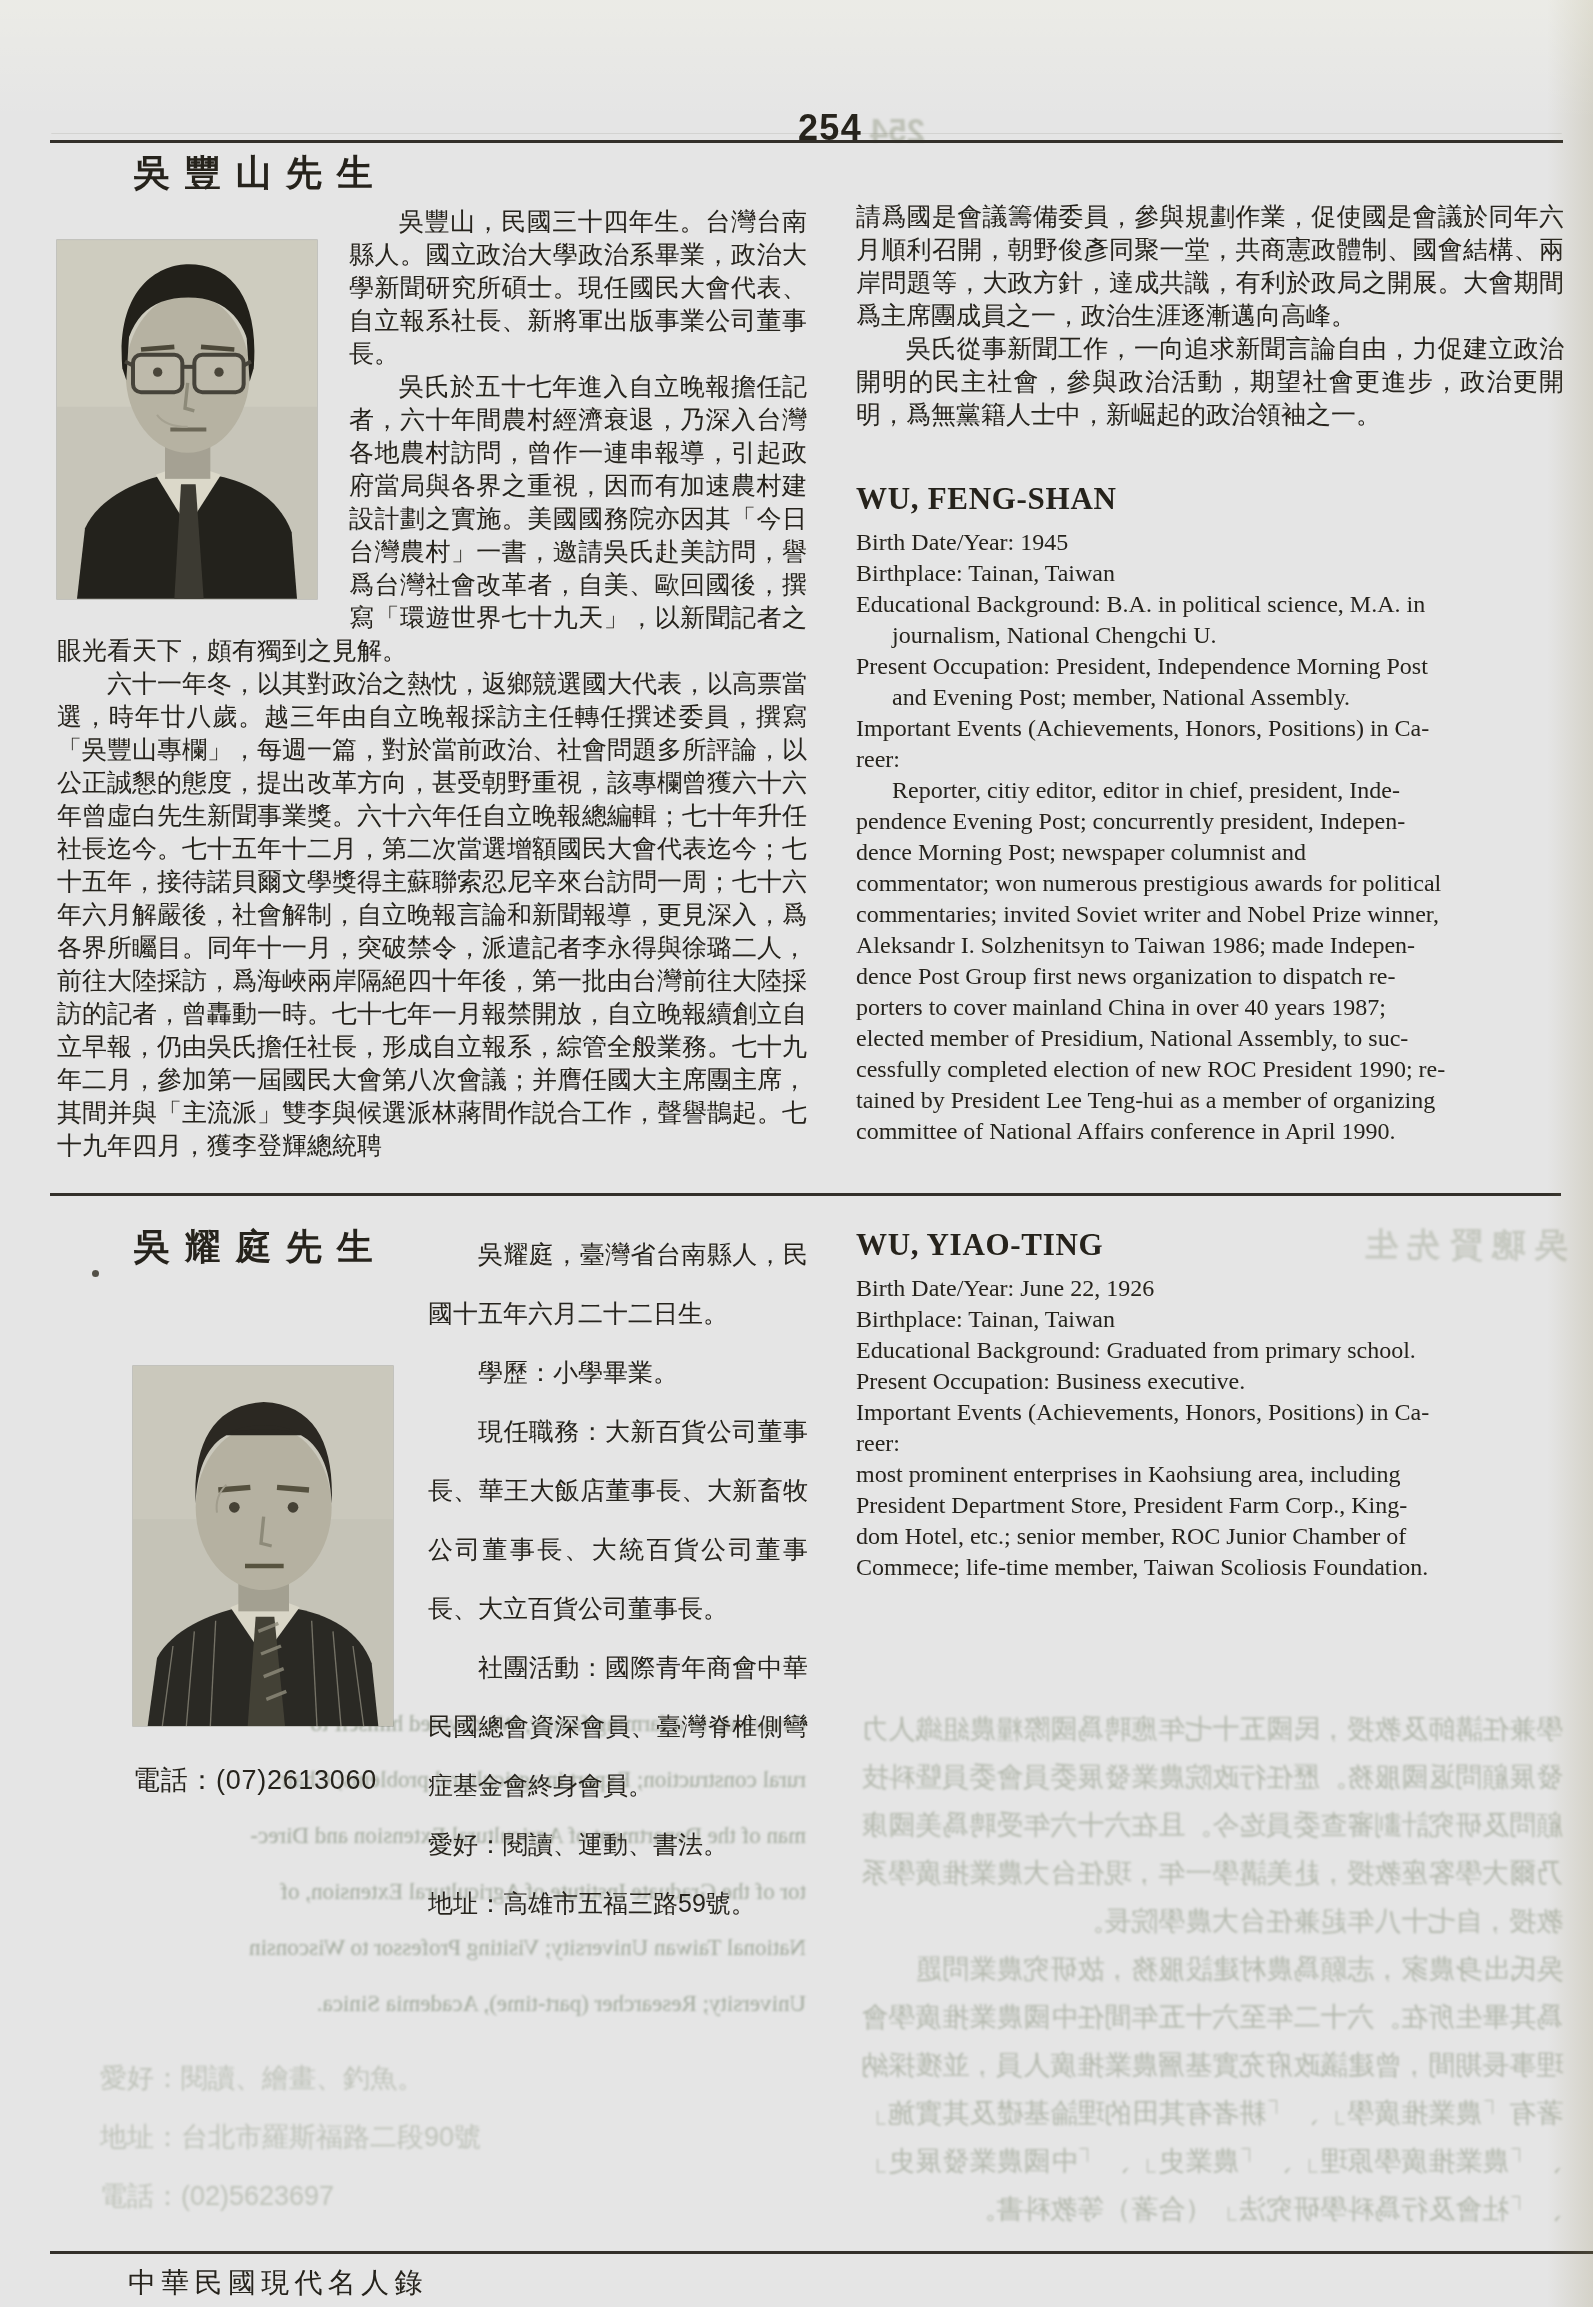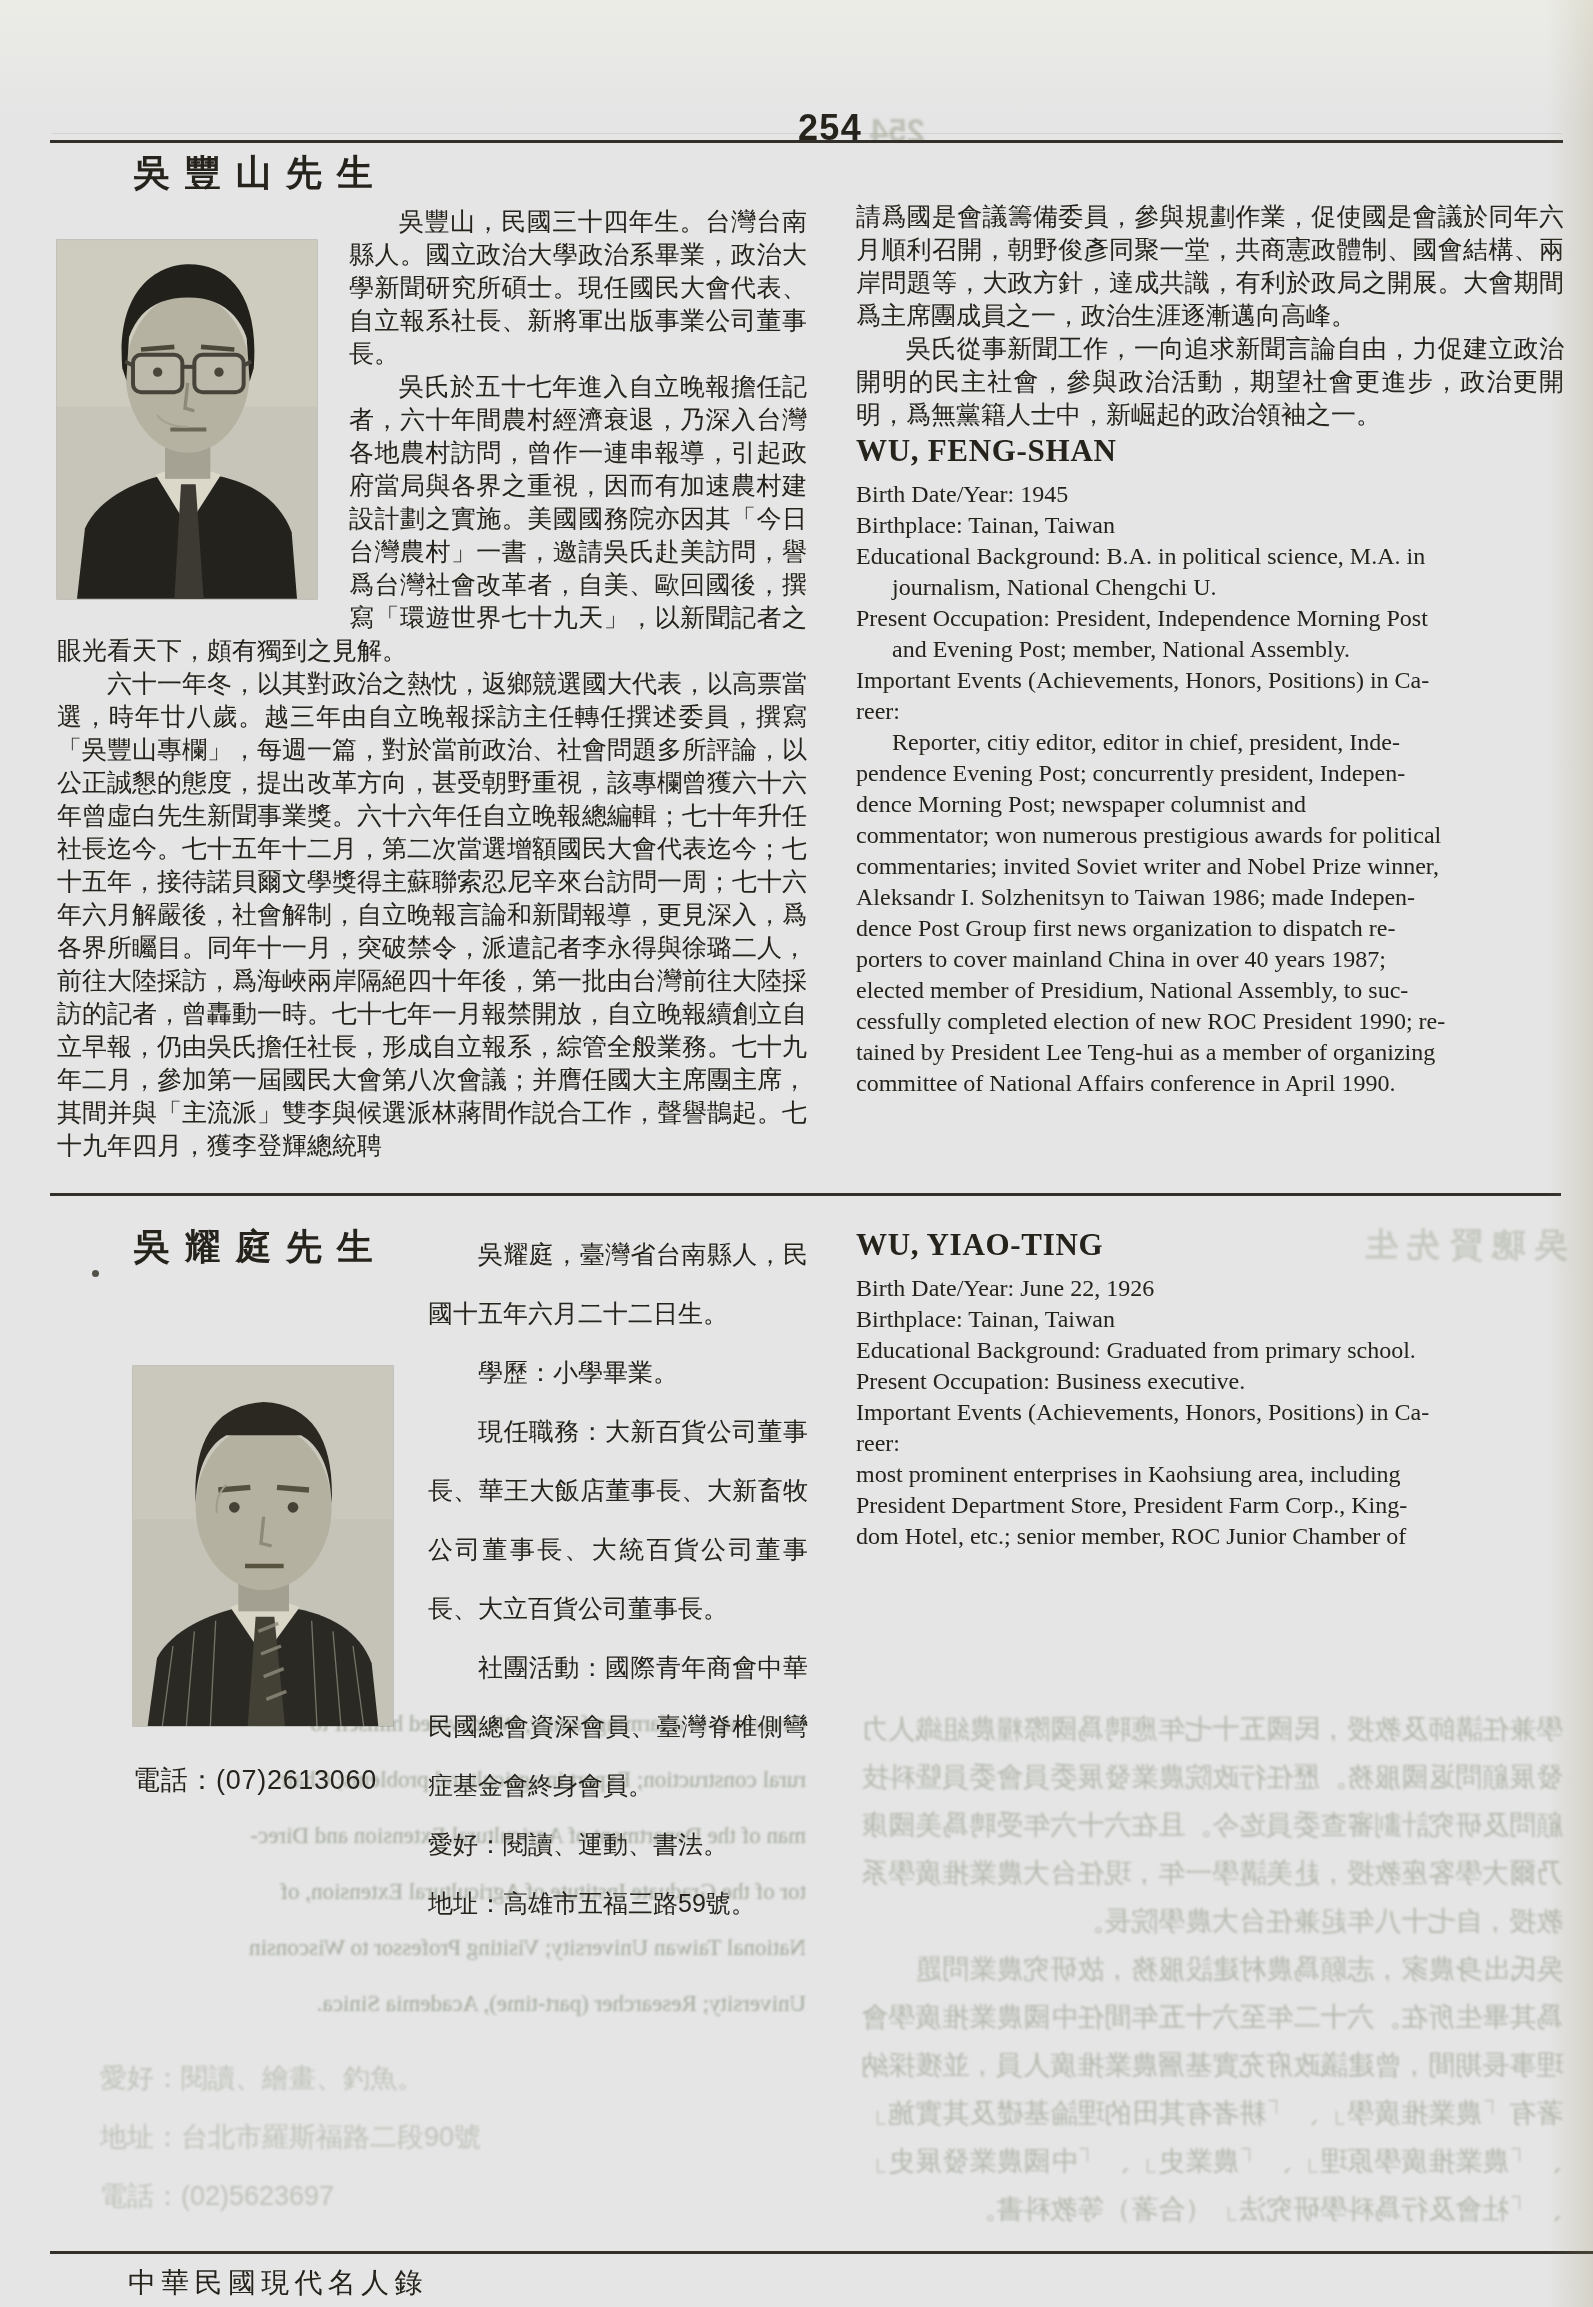--- a/index.html
+++ b/index.html
@@ -43,21 +43,21 @@
   }
   .cjk{font-size:25px;line-height:33px;text-align:justify;}
   .cjk p{margin:0;}
   p.indent{text-indent:2em;}
   .e1-left{position:absolute;left:57px;top:151px;width:750px;z-index:3;}
   .e1-left .flow{margin-top:10.7px;}
   .photo{background:#c8c6ba;box-shadow:0 0 0 0.7px rgba(90,85,65,0.35);}
   .photo.p1{float:left;width:260px;height:359px;margin:35px 32px 9.3px 0;}
   .photo svg{display:block;width:100%;height:100%;}
   .e1-right{position:absolute;left:856px;top:200px;width:708px;z-index:3;}
-  .enblock{}
+  .enblock{margin-top:48px;}
   .enlines{font-family:"Liberation Serif",serif;font-size:24px;}
   .enlines .ln{height:31px;line-height:31px;white-space:pre;}
   .e2{position:absolute;left:57px;top:1225px;width:750px;display:flex;z-index:3;}
   .e2-col-a{width:371px;flex:0 0 371px;}
   .photo.p2{width:260px;height:360px;margin:98px 0 0 76px;}
   .phone{margin:36px 0 0 76px;font-size:27px;letter-spacing:0.7px;white-space:nowrap;}
   .e2-col-b{width:380px;flex:0 0 380px;font-size:25px;line-height:59px;text-align:justify;}
   .e2-col-b p{margin:0;}
   .e2-right{position:absolute;left:856px;top:1225px;width:708px;z-index:3;}
   .speck-dot{position:absolute;left:92px;top:1270px;width:7.3px;height:7.3px;border-radius:50%;
@@ -222,20 +222,21 @@
     <div class="enlines">
         <div class="ln">Birth Date/Year: June 22, 1926</div>
         <div class="ln">Birthplace: Tainan, Taiwan</div>
         <div class="ln">Educational Background: Graduated from primary school.</div>
         <div class="ln">Present Occupation: Business executive.</div>
         <div class="ln">Important Events (Achievements, Honors, Positions) in Ca-</div>
         <div class="ln">reer:</div>
         <div class="ln">most prominent enterprises in Kaohsiung area, including</div>
         <div class="ln">President Department Store, President Farm Corp., King-</div>
         <div class="ln">dom Hotel, etc.; senior member, ROC Junior Chamber of</div>
+        <div class="ln">Commece; life-time member, Taiwan Scoliosis Foundation.</div>
       </div>
   </section>
 
   <div class="ghost ghost-name2">吳聰賢先生</div>
   <div class="ghost ghost-en">
       <div class="ln">Grown up in a farming family, Wu devoted himself to</div>
       <div class="ln">rural construction; Expert in agricultural problems; Chair-</div>
       <div class="ln">man of the Department of Agricultural Extension and Direc-</div>
       <div class="ln">tor of the Graduate Institute of Agricultural Extension, of</div>
       <div class="ln">National Taiwan University; Visiting Professor to Wisconsin</div>

